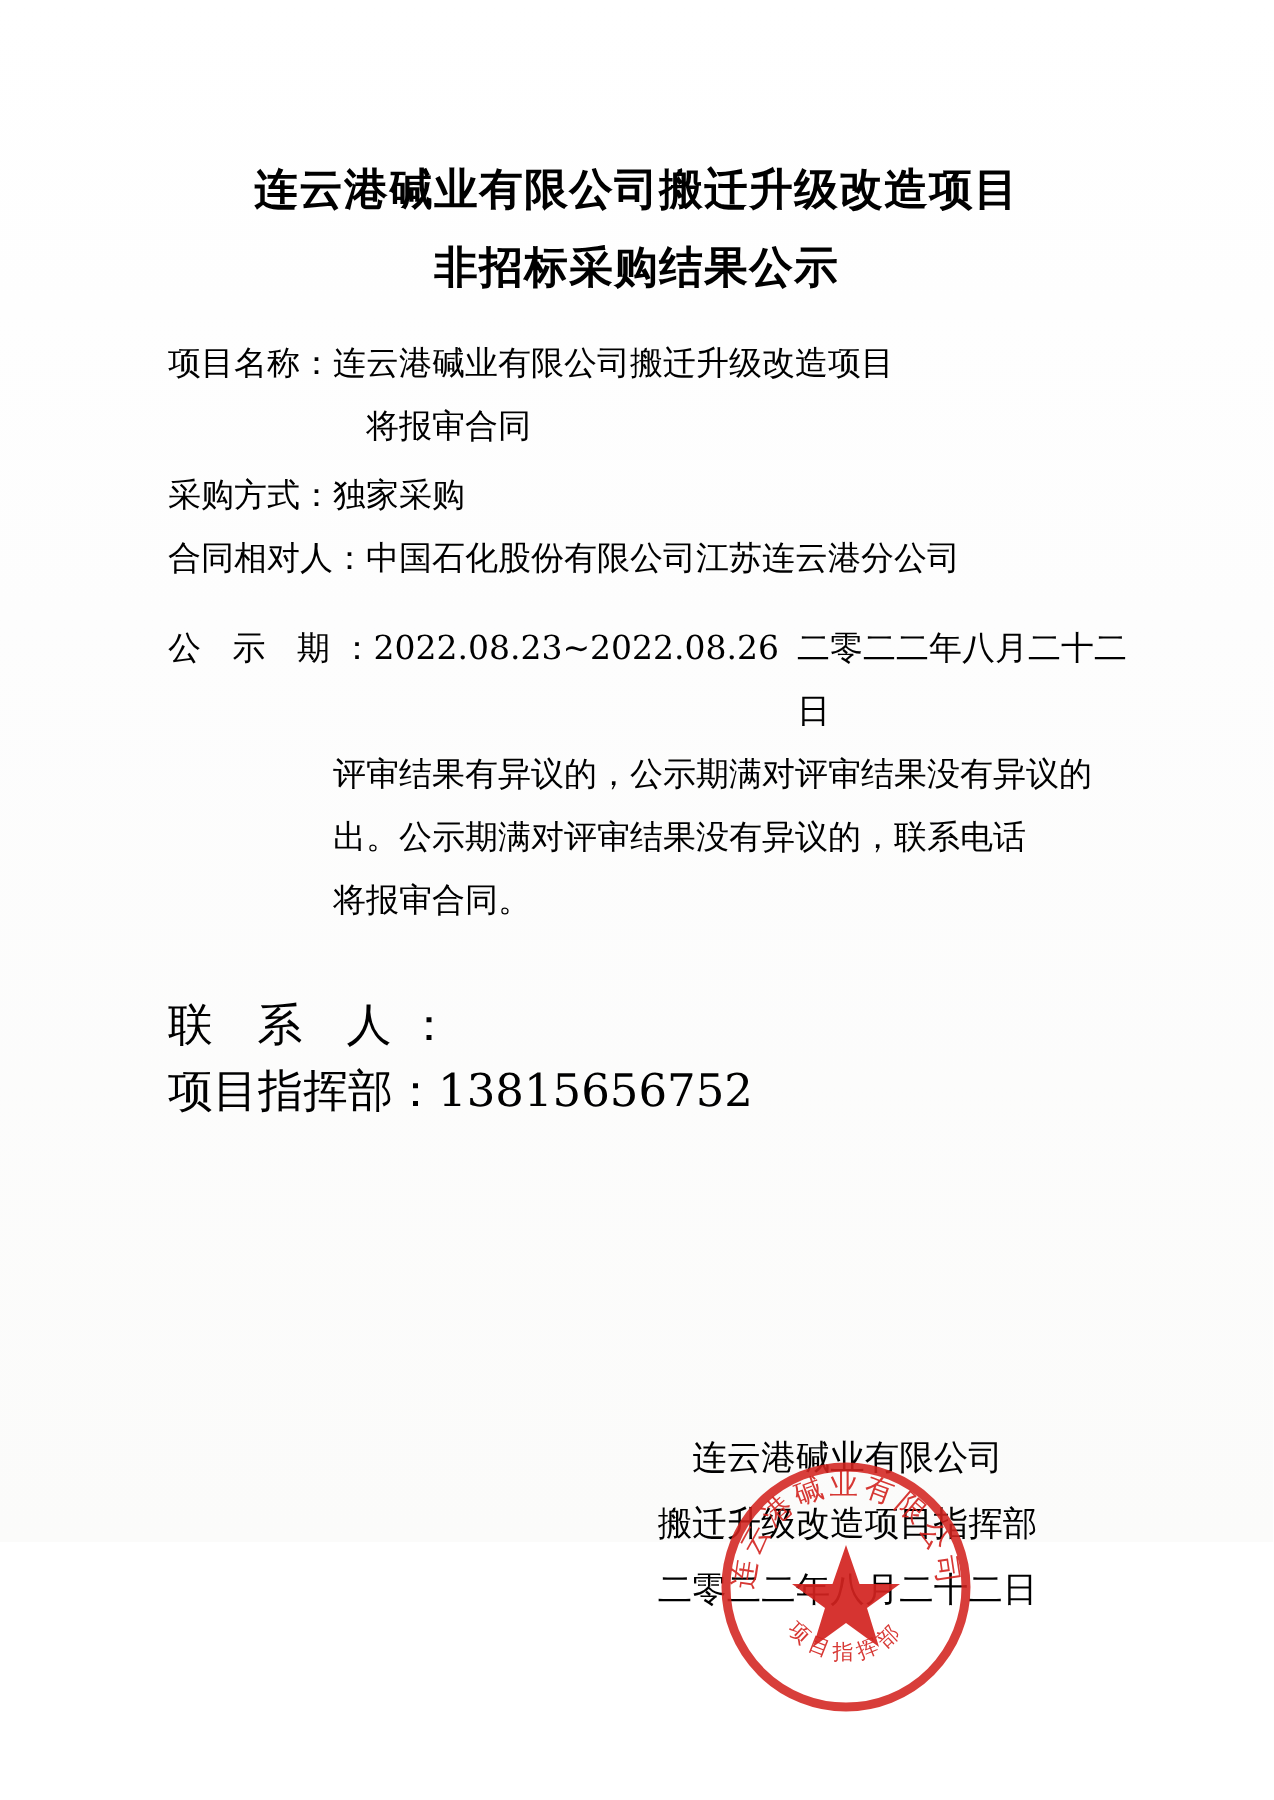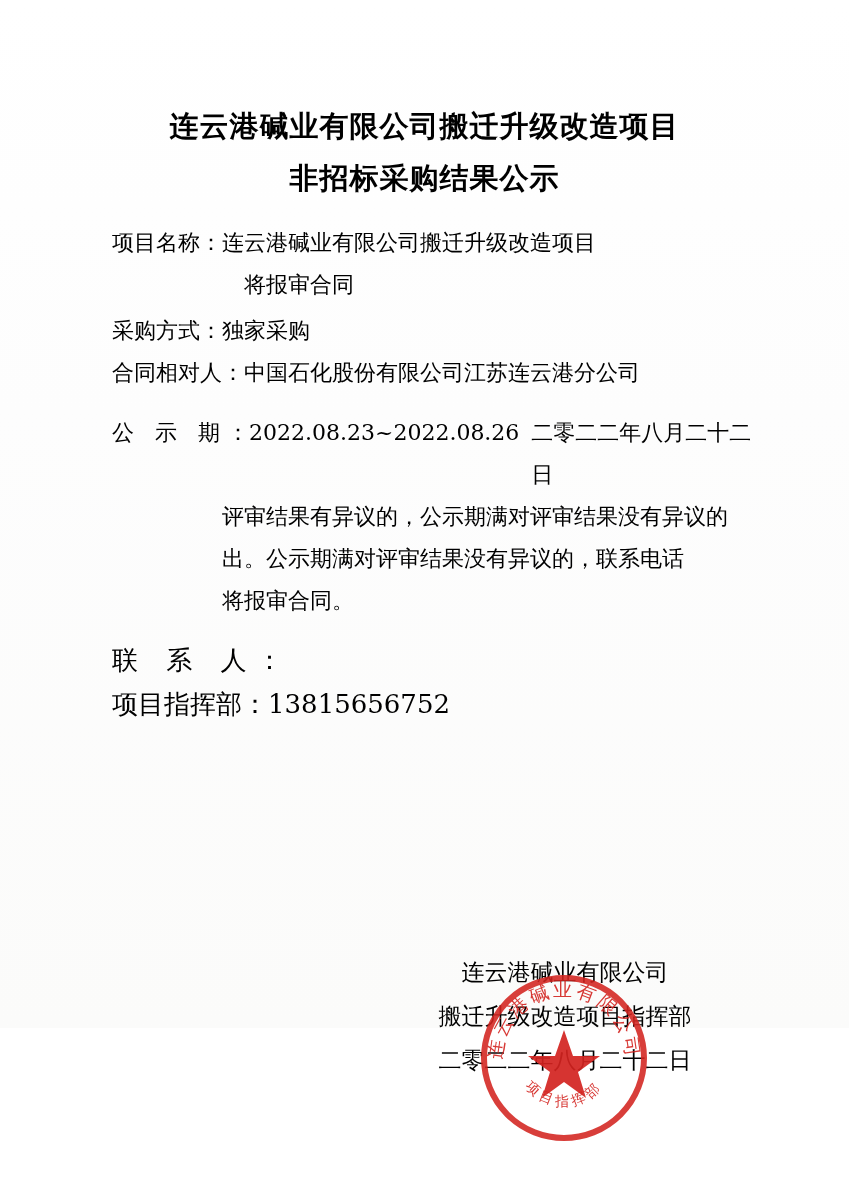--- a/index.html
+++ b/index.html
@@ -80,23 +80,23 @@
   }
   .notice-cont {
     margin-left: 110px;
   }
 
   .gap-s { height: 4px; }
 
   .contact-block {
     position: absolute;
     left: 112px;
-    top: 638px;
+    top: 662px;
     width: 640px;
-    font-size: 26px;
+    font-size: 30px;
     line-height: 44px;
   }
 
   .signature {
     position: absolute;
     left: 400px;
     top: 950px;
     width: 330px;
     font-size: 23px;
     line-height: 44px;

